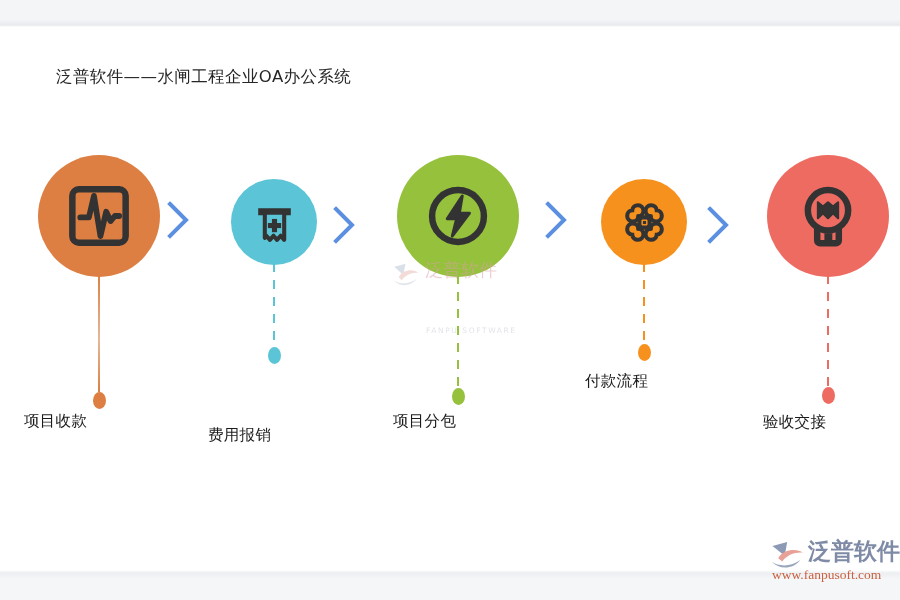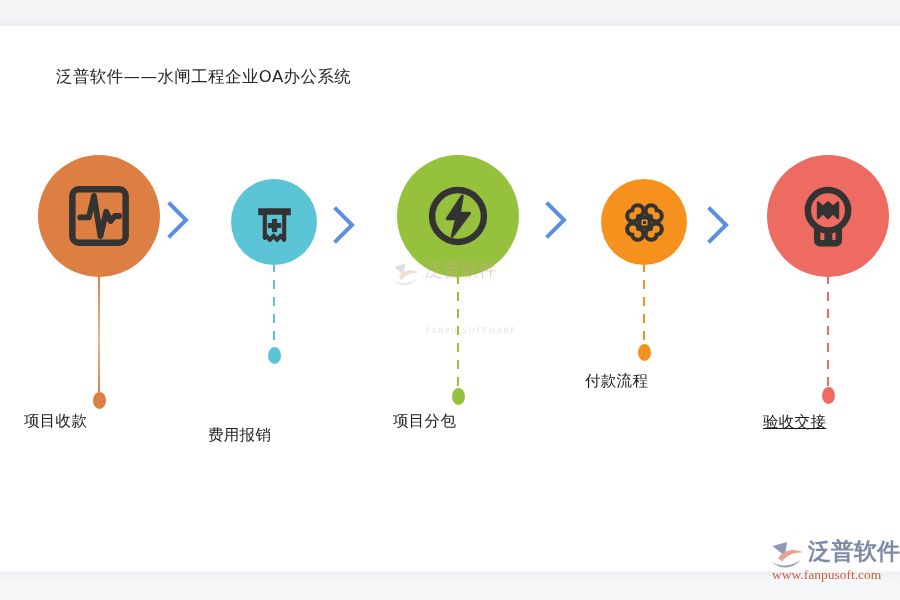--- a/index.html
+++ b/index.html
@@ -230,21 +230,21 @@
         <div class="circle" style="width: 122px; height: 122px; left: 751px; top: 155px; background: rgb(238, 107, 98);">
           <span>
     <svg width="72" height="72" viewBox="0 0 100 100">
       <circle cx="50" cy="42" r="28" fill="none" stroke="#333333" stroke-width="9"></circle>
       <path d="M35 68 L35 84 A4 4 0 0 0 39 88 L61 88 A4 4 0 0 0 65 84 L65 68" fill="none" stroke="#333333" stroke-width="9" stroke-linejoin="round"></path>
       <rect x="45" y="74" width="11" height="11" fill="#333333"></rect>
       <path d="M36 31 L36 53 L43 46 L50 53 L57 46 L64 53 L64 31 L57 37 L50 31 L43 37 Z" fill="#333333" stroke="#333333" stroke-width="3" stroke-linejoin="round"></path>
     </svg>
           </span>
         </div>
-        <div class="caption" style="left: 747px; top: 412px; text-decoration: underline;">验收交接</div>
+        <div class="caption" style="left: 747px; top: 412px;">验收交接</div>
       </div>
       <div class="chev" style="left: 166px; top: 200px;">
         <svg width="26" height="40" viewBox="0 0 26 40">
           <path d="M4 4 L20 20 L4 36" fill="none" stroke="#5b8fe0" stroke-width="4" stroke-linecap="square" stroke-linejoin="miter"></path>
         </svg>
       </div>
       <div class="chev" style="left: 332px; top: 205px;">
         <svg width="26" height="40" viewBox="0 0 26 40">
           <path d="M4 4 L20 20 L4 36" fill="none" stroke="#5b8fe0" stroke-width="4" stroke-linecap="square" stroke-linejoin="miter"></path>
         </svg>

